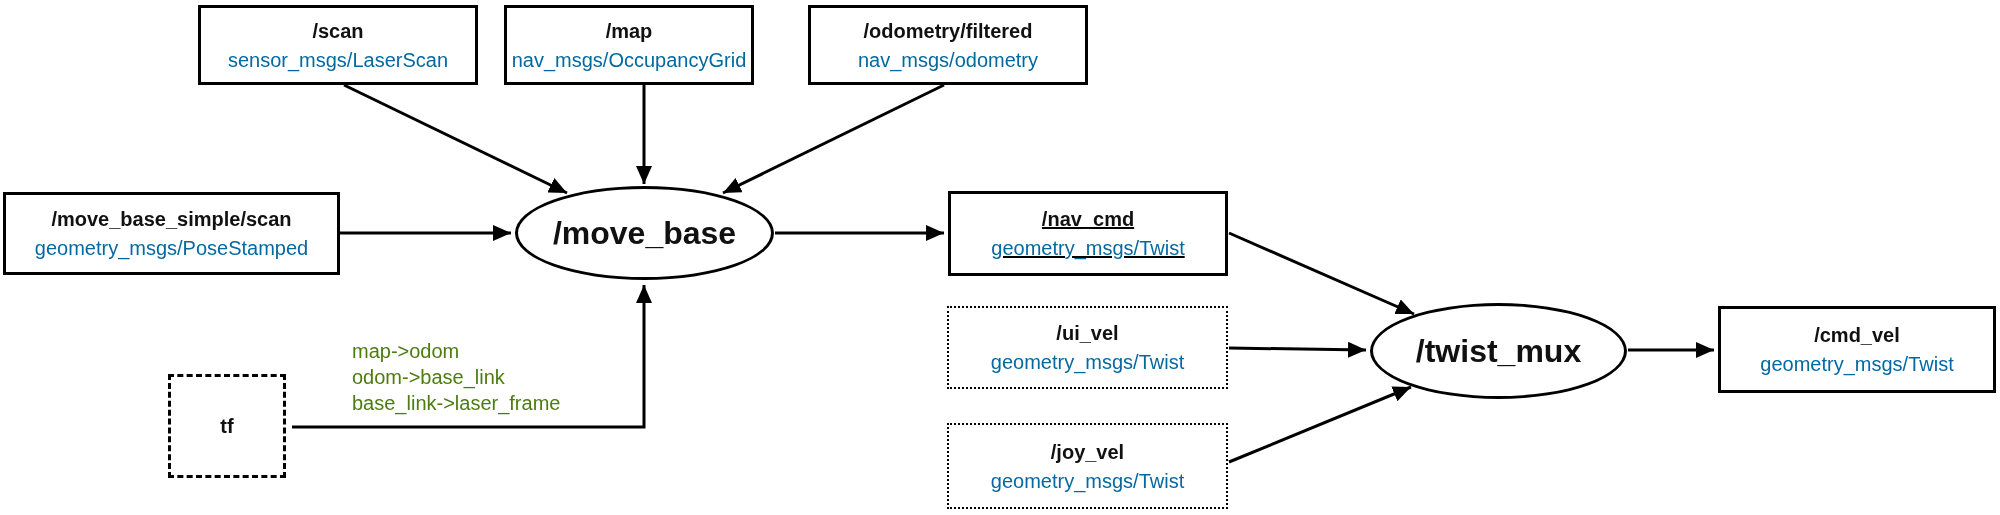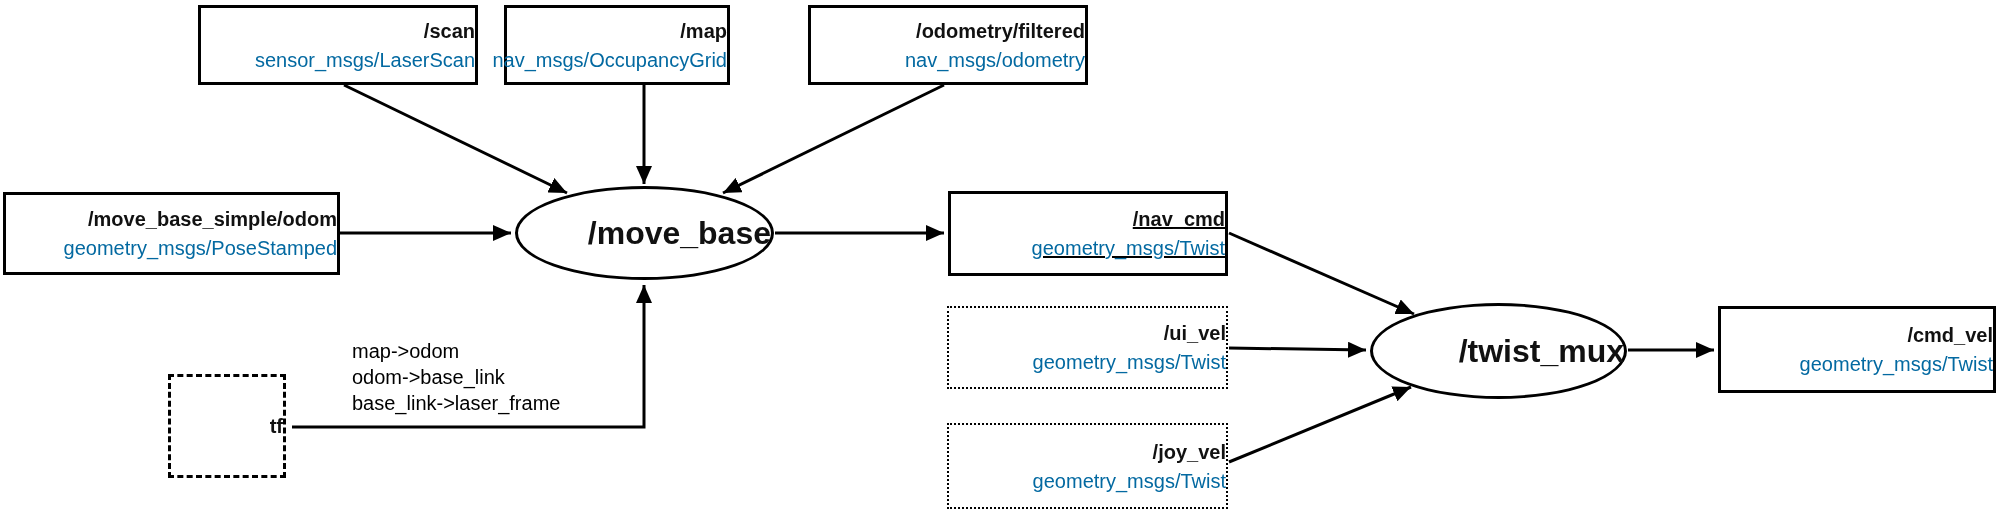--- a/index.html
+++ b/index.html
@@ -20,21 +20,21 @@
     left: 0; top: 0;
     width: 2000px;
     height: 515px;
   }
   .node {
     position: absolute;
     box-sizing: border-box;
     background: #ffffff;
     display: flex;
     flex-direction: column;
-    align-items: flex-end;
+    align-items: center;
     justify-content: center;
     text-align: center;
     gap: 3px;
   }
   .rect      { border: 3px solid #000000; }
   .dashed    { border: 3px dashed #000000; }
   .dotted    { border: 2px dotted #000000; }
   .ellipse   { border: 3px solid #000000; border-radius: 50%; }
   .node-title {
     font-weight: bold;
@@ -46,21 +46,21 @@
   .node-title.lg { font-size: 32px; }
   .node-type {
     font-size: 20px;
     color: #0369a1;
     line-height: 26px;
     white-space: nowrap;
   }
   .edge-labels {
     position: absolute;
     font-size: 20px;
-    color: #000000;
+    color: #4d7c0f;
     line-height: 26px;
     text-align: left;
     white-space: nowrap;
   }
 </style>
 </head>
 <body>
 
 <div class="canvas">
 
@@ -80,32 +80,32 @@
     <line x1="1229" y1="348" x2="1366" y2="350" stroke="#000" stroke-width="3" marker-end="url(#arrow)"></line>
     <line x1="1229" y1="462" x2="1411" y2="387" stroke="#000" stroke-width="3" marker-end="url(#arrow)"></line>
     <line x1="1628" y1="350" x2="1714" y2="350" stroke="#000" stroke-width="3" marker-end="url(#arrow)"></line>
   </svg>
 
   <div class="node rect" style="left:198px; top:5px; width:280px; height:80px;">
     <div class="node-title">/scan</div>
     <div class="node-type">sensor_msgs/LaserScan</div>
   </div>
 
-  <div class="node rect" style="left:504px; top:5px; width:226px; height:80px;">
+  <div class="node rect" style="left:504px; top:5px; width:250px; height:80px;">
     <div class="node-title">/map</div>
     <div class="node-type">nav_msgs/OccupancyGrid</div>
   </div>
 
   <div class="node rect" style="left:808px; top:5px; width:280px; height:80px;">
     <div class="node-title">/odometry/filtered</div>
     <div class="node-type">nav_msgs/odometry</div>
   </div>
 
   <div class="node rect" style="left:3px; top:192px; width:337px; height:83px;">
-    <div class="node-title">/move_base_simple/odom</div>
+    <div class="node-title">/move_base_simple/scan</div>
     <div class="node-type">geometry_msgs/PoseStamped</div>
   </div>
 
   <div class="node ellipse" style="left:515px; top:186px; width:259px; height:94px;">
     <div class="node-title lg">/move_base</div>
   </div>
 
   <div class="node dashed" style="left:168px; top:374px; width:118px; height:104px;">
     <div class="node-title">tf</div>
   </div>

